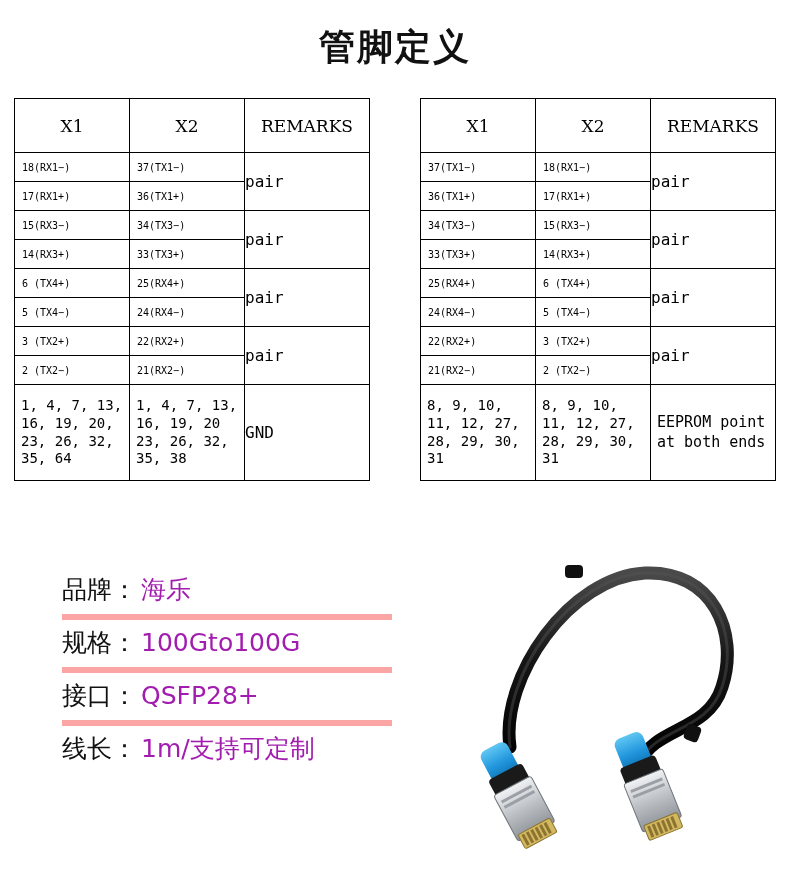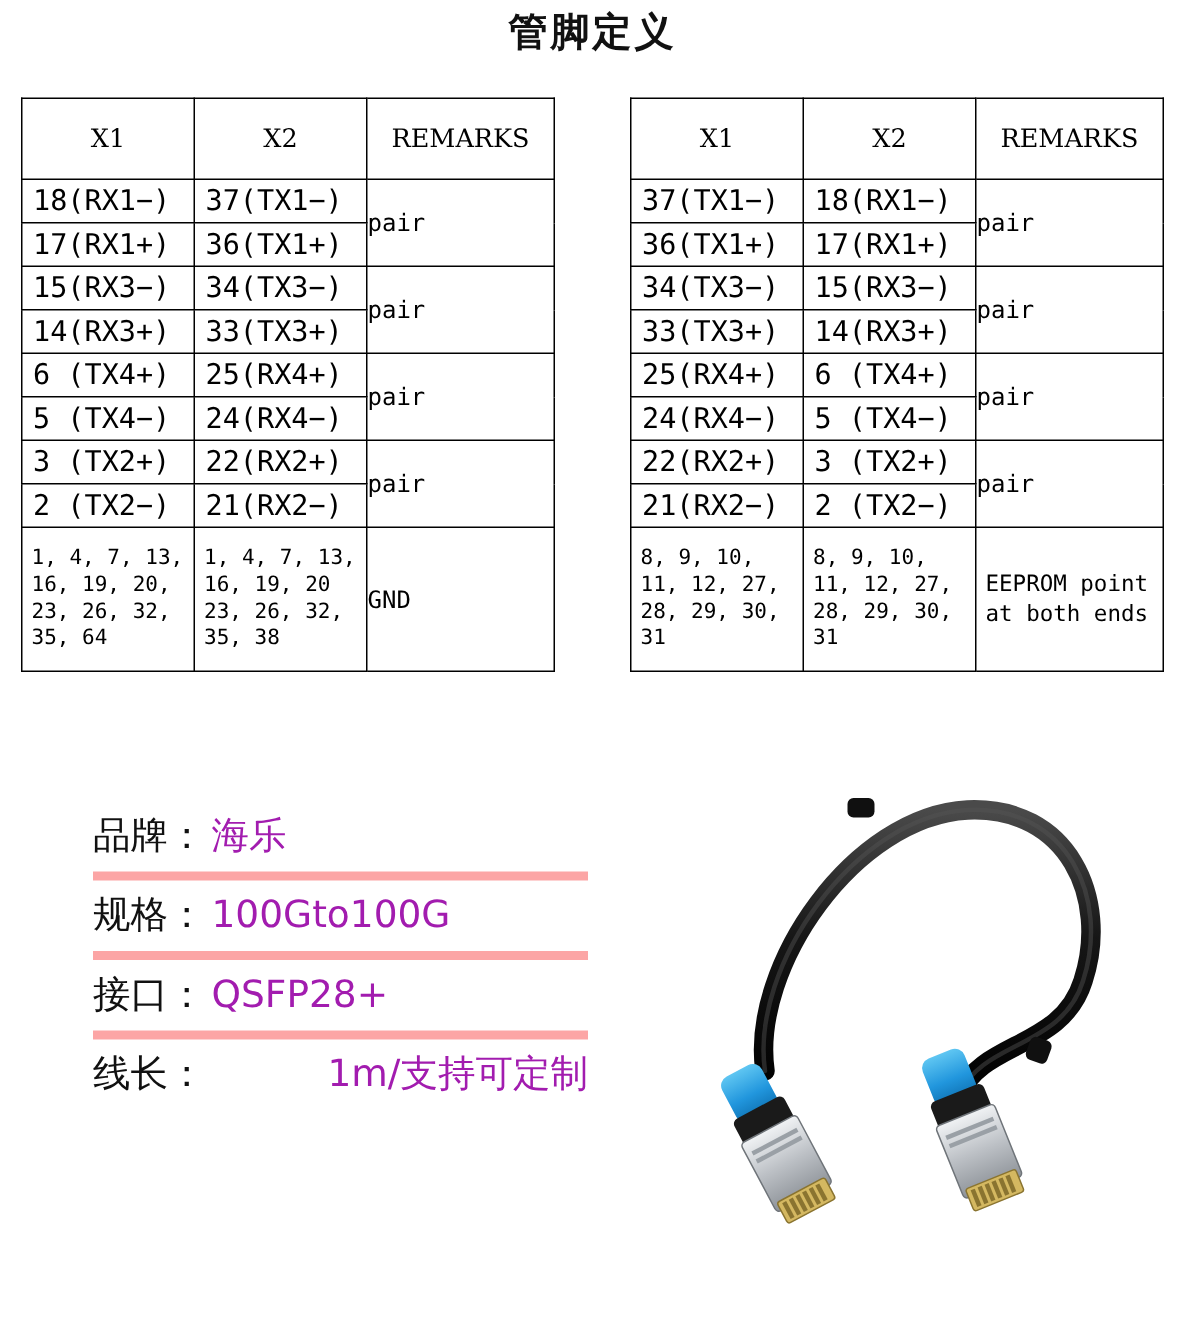--- a/index.html
+++ b/index.html
@@ -11,24 +11,24 @@
     width: 790px;
     height: 880px;
     background: #ffffff;
     font-family: "Liberation Sans", sans-serif;
     color: #000;
     position: relative;
     overflow: hidden;
   }
   .page-title {
     text-align: center;
-    font-size: 26px;
+    font-size: 36px;
     font-weight: bold;
     letter-spacing: 2px;
-    padding-top: 4px;
+    padding-top: 23px;
     font-family: Liberation Mono, monospace;
     color: #111;
   }
   .tables-wrap {
     display: flex;
     justify-content: space-between;
     padding: 26px 14px 0 14px;
   }
   table.pintable {
     border-collapse: collapse;
@@ -46,21 +46,21 @@
   .hdr-cell {
     text-align: center !important;
     font-size: 17px;
     height: 54px;
     font-family: "DejaVu Serif", serif;
   }
   .col-x1 { width: 115px; }
   .col-x2 { width: 115px; }
   .col-rm { width: 125px; margin-top: 28px; }
   .data-cell {
-    font-size: 19px;
+    font-size: 10px;
     height: 29px;
     padding-left: 7px !important;
     white-space: nowrap;
   }
   .pair-cell {
     text-align: left;
     font-size: 16px;
     font-family: "DejaVu Sans Mono", monospace;
   }
   .multi-cell {
@@ -95,21 +95,21 @@
     width: 330px;
   }
   .spec-row {
     display: flex;
     align-items: baseline;
     border-bottom: 6px solid #fca5a5;
     padding: 6px 0 8px 0;
     font-size: 25px;
     font-family: "DejaVu Sans", sans-serif;
   }
-  .spec-row:last-child { border-bottom: none; justify-content: space-between; }
+  .spec-row:last-child { border-bottom: none; }
   .spec-label {
     white-space: nowrap;
     color: #111;
   }
   .spec-value {
     margin-left: 4px;
     color: #a21caf;
   }
   .cable-art {
     position: absolute;

